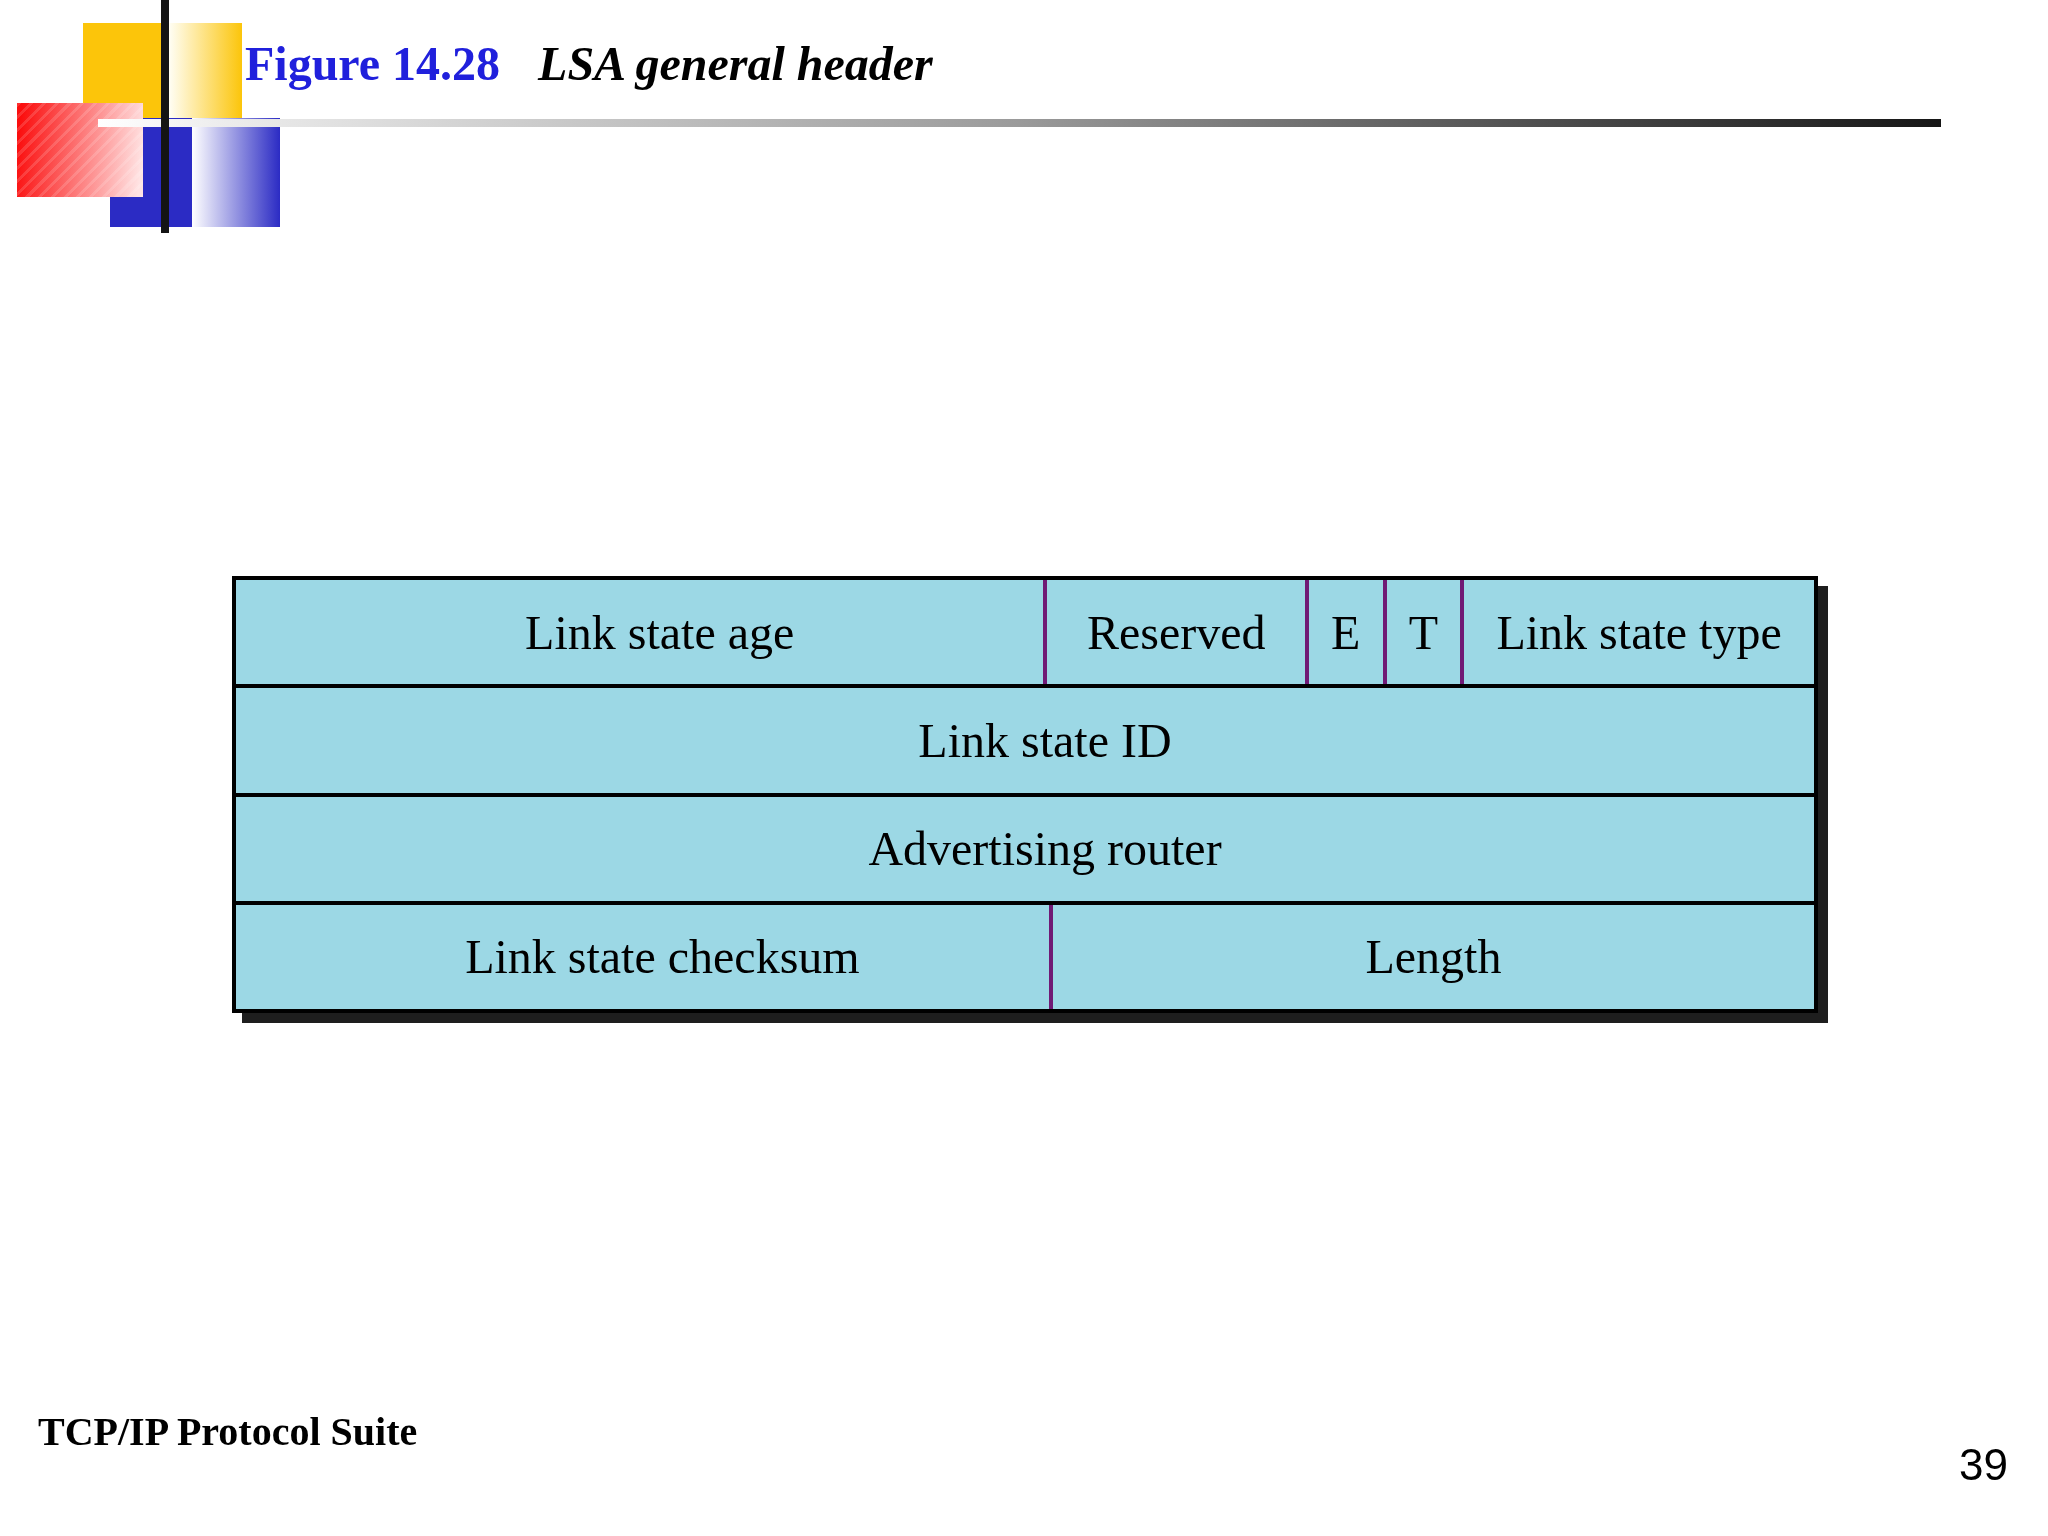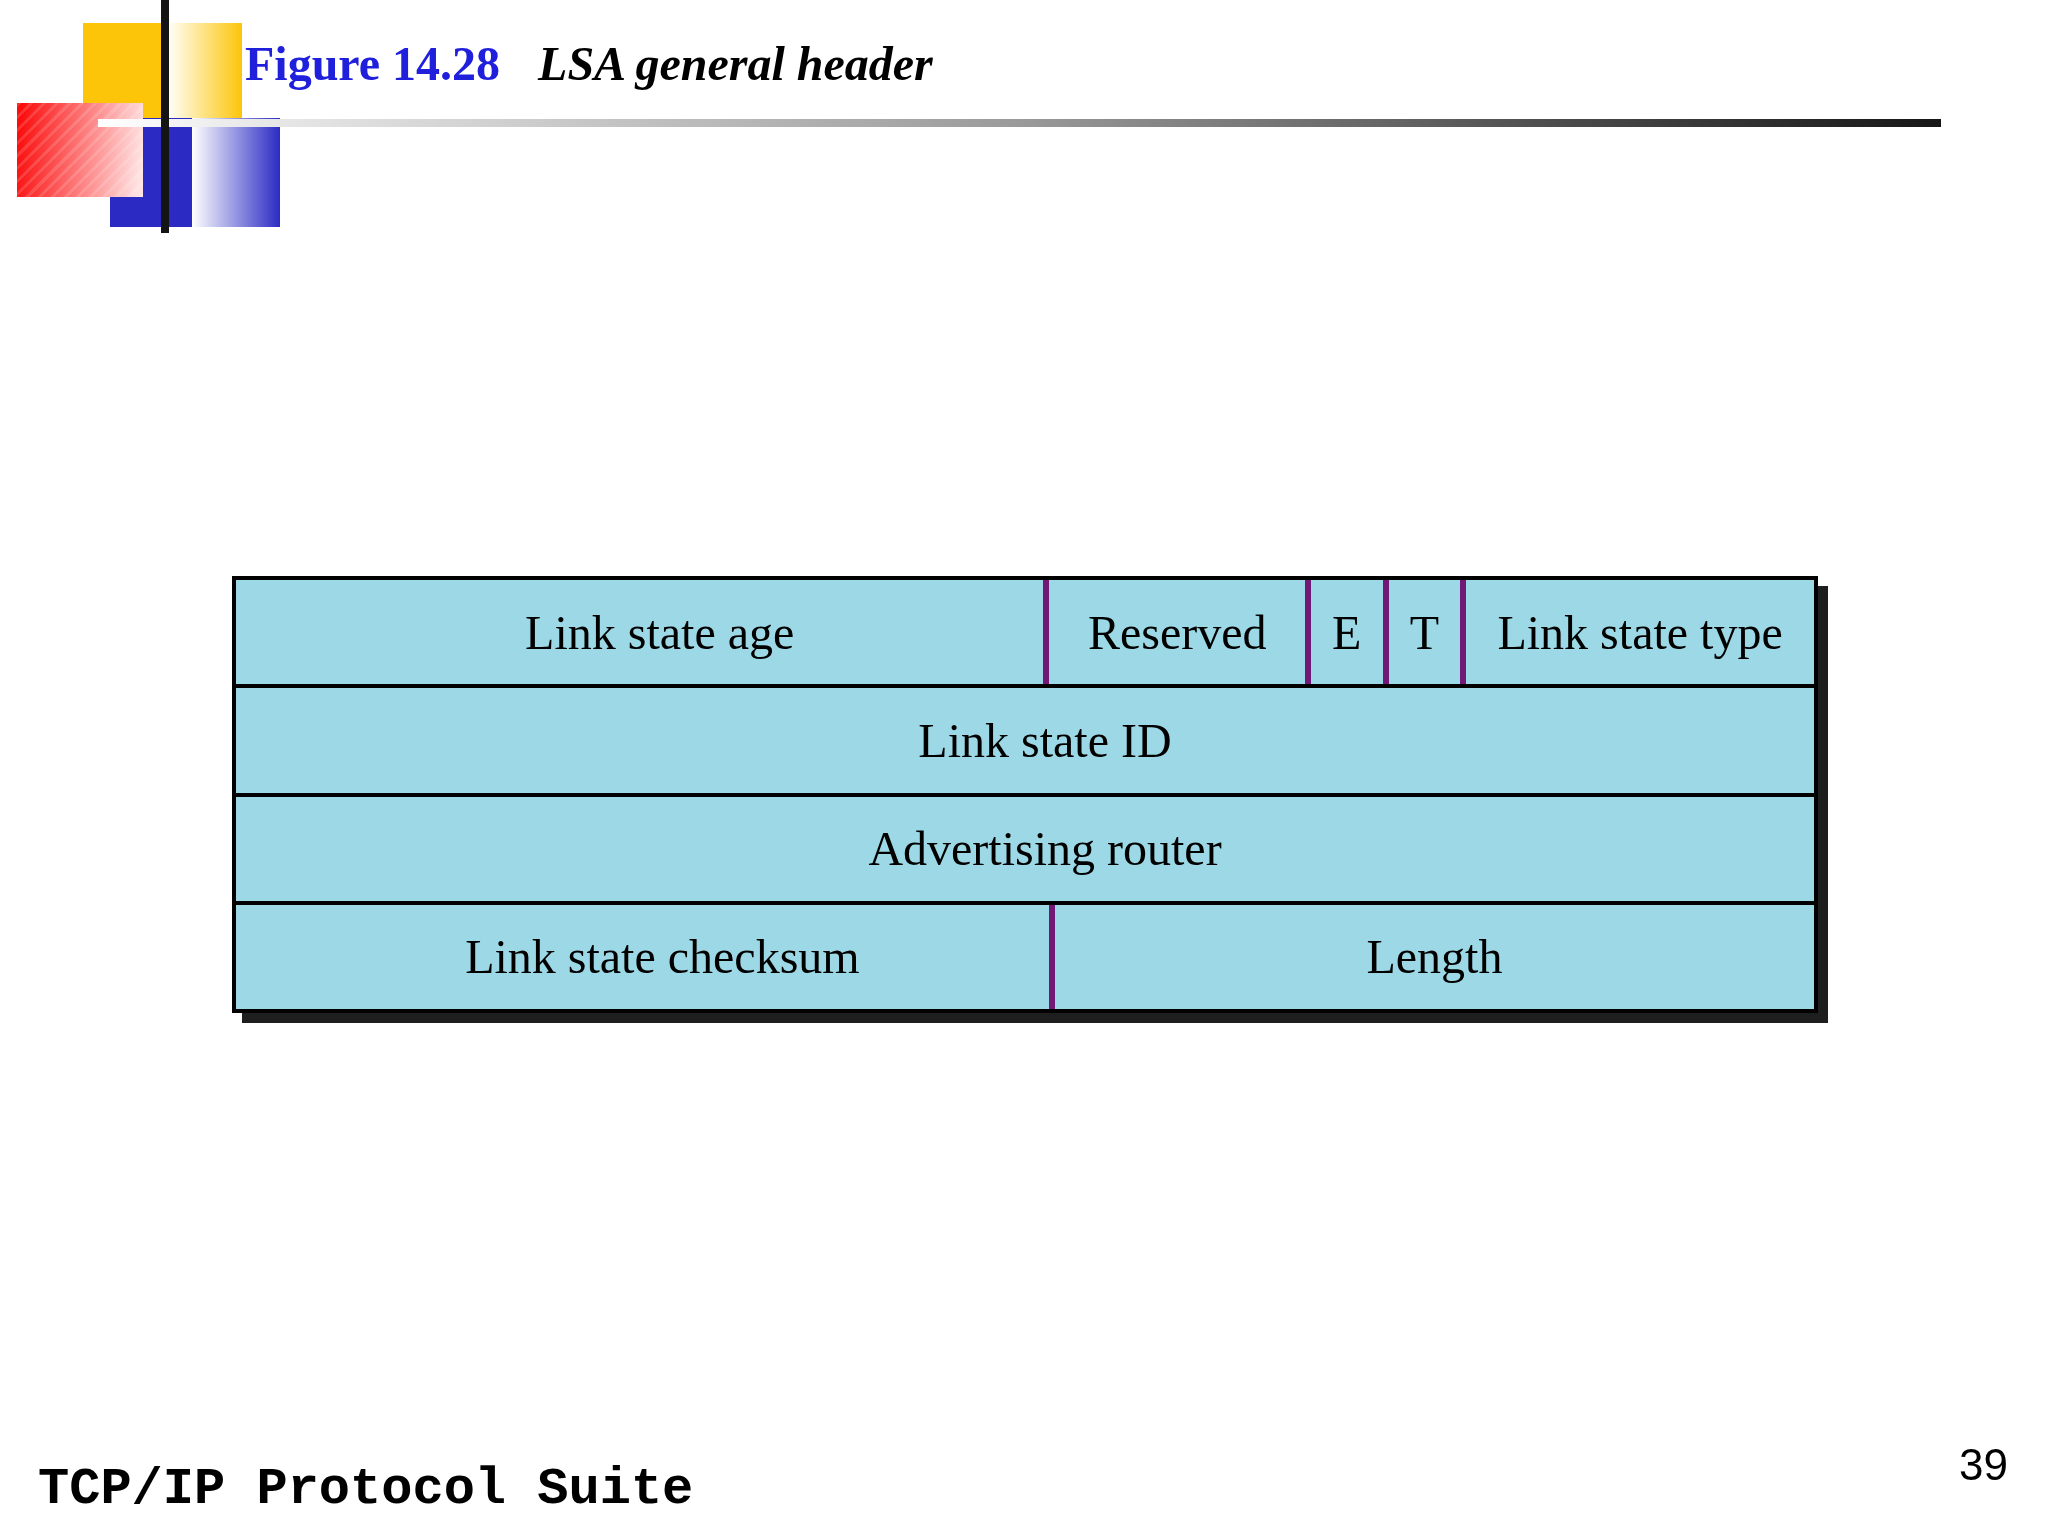--- a/index.html
+++ b/index.html
@@ -25,27 +25,27 @@
   .title{position:absolute;left:245px;top:36px;z-index:6;white-space:nowrap;font-size:48px;line-height:56px;}
   .fig-label{color:#2020DC;font-weight:bold;margin-right:38px;}
   .fig-title{color:#000000;font-weight:bold;font-style:italic;}
 
   
   .ptable{position:absolute;left:232px;top:576px;width:1586px;height:437px;box-sizing:border-box;
           background:#9CD8E5;border:4px solid #000;box-shadow:10px 10px 0 #1e1e1e;
           display:flex;flex-direction:column;font-size:48px;color:#000;z-index:6;}
   .prow{flex:1;display:flex;border-top:4px solid #000;min-height:0;padding-left:40px;}
   .prow:first-child{border-top:none;}
-  .pcell{box-sizing:border-box;border-left:6px solid #701a75;display:flex;
+  .pcell{box-sizing:border-box;border-left:4px solid #701a75;display:flex;
          align-items:center;justify-content:center;flex-grow:0;flex-shrink:0;overflow:hidden;}
   .pcell:first-child{border-left:none;}
 
   
-  .footer-left{position:absolute;left:38px;top:1460px;font-family:Liberation Mono, monospace;
-               font-weight:bold;font-size:52px;color:#000;z-index:6;}
+  .footer-left{position:absolute;left:38px;top:1408px;font-family:Liberation Serif, serif;
+               font-weight:bold;font-size:40px;color:#000;z-index:6;}
   .page-number{position:absolute;left:1936px;top:1440px;font-family:"Liberation Sans",sans-serif;
                font-size:44px;color:#000;z-index:6;margin-left:23px;}
 </style>
 </head>
 <body>
 
 <div class="slide">
 
   <div>
     <div class="sq yellow-solid"></div>

